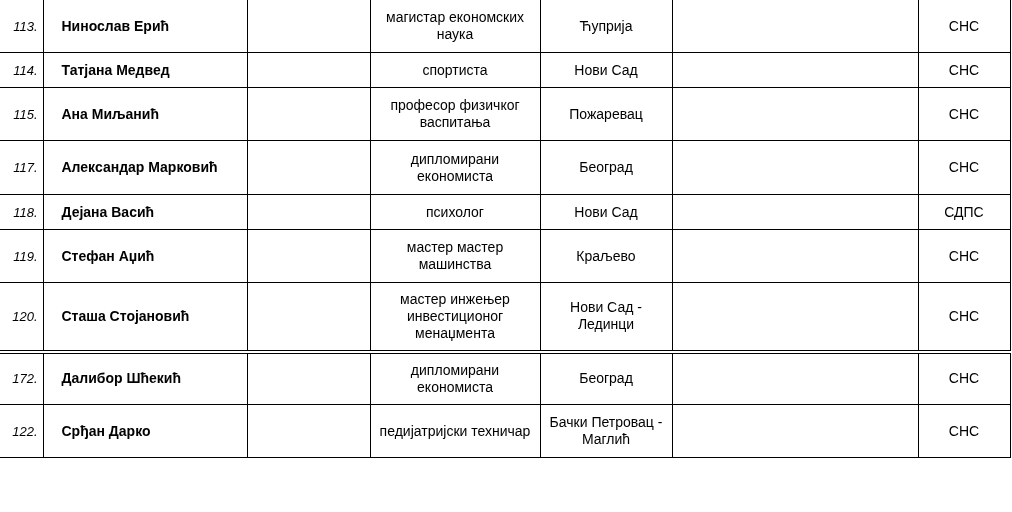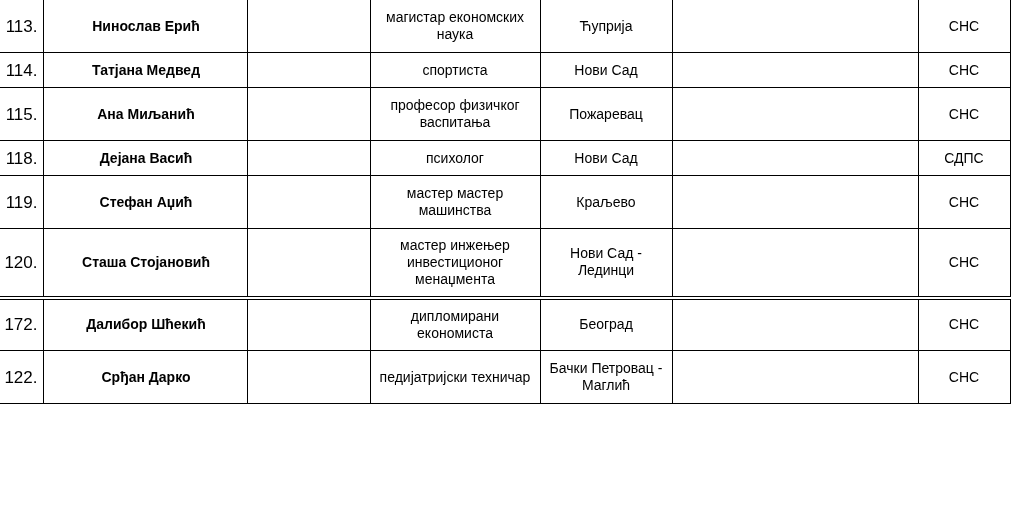--- a/index.html
+++ b/index.html
@@ -2,22 +2,22 @@
 <html><head>
   <meta charset="utf-8">
   <style>
     html, body { margin: 0; padding: 0; background: #ffffff; }
     body { width: 1012px; height: 512px; overflow: hidden; position: relative;
            font-family: "Liberation Sans", sans-serif; color: #000; }
     table.list { position: absolute; left: 0; top: -1px; border-collapse: collapse;
                  table-layout: fixed; width: 1010px; }
     table.list td { border: 1.5px solid #000; padding: 0 2px; font-size: 14px; line-height: 17px;
                     vertical-align: middle; text-align: center; overflow: hidden; }
-    table.list td.num { text-align: right; padding-right: 5px; font-size: 17px; border-left: none; }
-    table.list td.name { text-align: center; font-weight: bold; padding-left: 4px; font-size: 14px; }
+    table.list td.num { text-align: right; padding-right: 5px; font-size: 13px; border-left: none; font-style: italic; }
+    table.list td.name { text-align: left; font-weight: bold; padding-left: 18px; font-size: 14px; }
     tr.sep td { border-top: 4px double #000; }
     col.c0 { width: 43px; }
     col.c1 { width: 204px; }
     col.c2 { width: 123px; }
     col.c3 { width: 170px; }
     col.c4 { width: 132px; }
     col.c5 { width: 246px; }
     col.c6 { width: 92px; }
   </style>
 </head>
@@ -51,20 +51,29 @@
       <td>Нови Сад</td>
       <td></td>
       <td>СНС</td>
     </tr>
     <tr style="height:53px">
       <td class="num">115.</td>
       <td class="name">Ана Миљанић</td>
       <td></td>
       <td>професор физичког васпитања</td>
       <td>Пожаревац</td>
+      <td></td>
+      <td>СНС</td>
+    </tr>
+    <tr style="height:54px">
+      <td class="num">117.</td>
+      <td class="name">Александар Марковић</td>
+      <td></td>
+      <td>дипломирани економиста</td>
+      <td>Београд</td>
       <td></td>
       <td>СНС</td>
     </tr>
     <tr style="height:35px">
       <td class="num">118.</td>
       <td class="name">Дејана Васић</td>
       <td></td>
       <td>психолог</td>
       <td>Нови Сад</td>
       <td></td>

